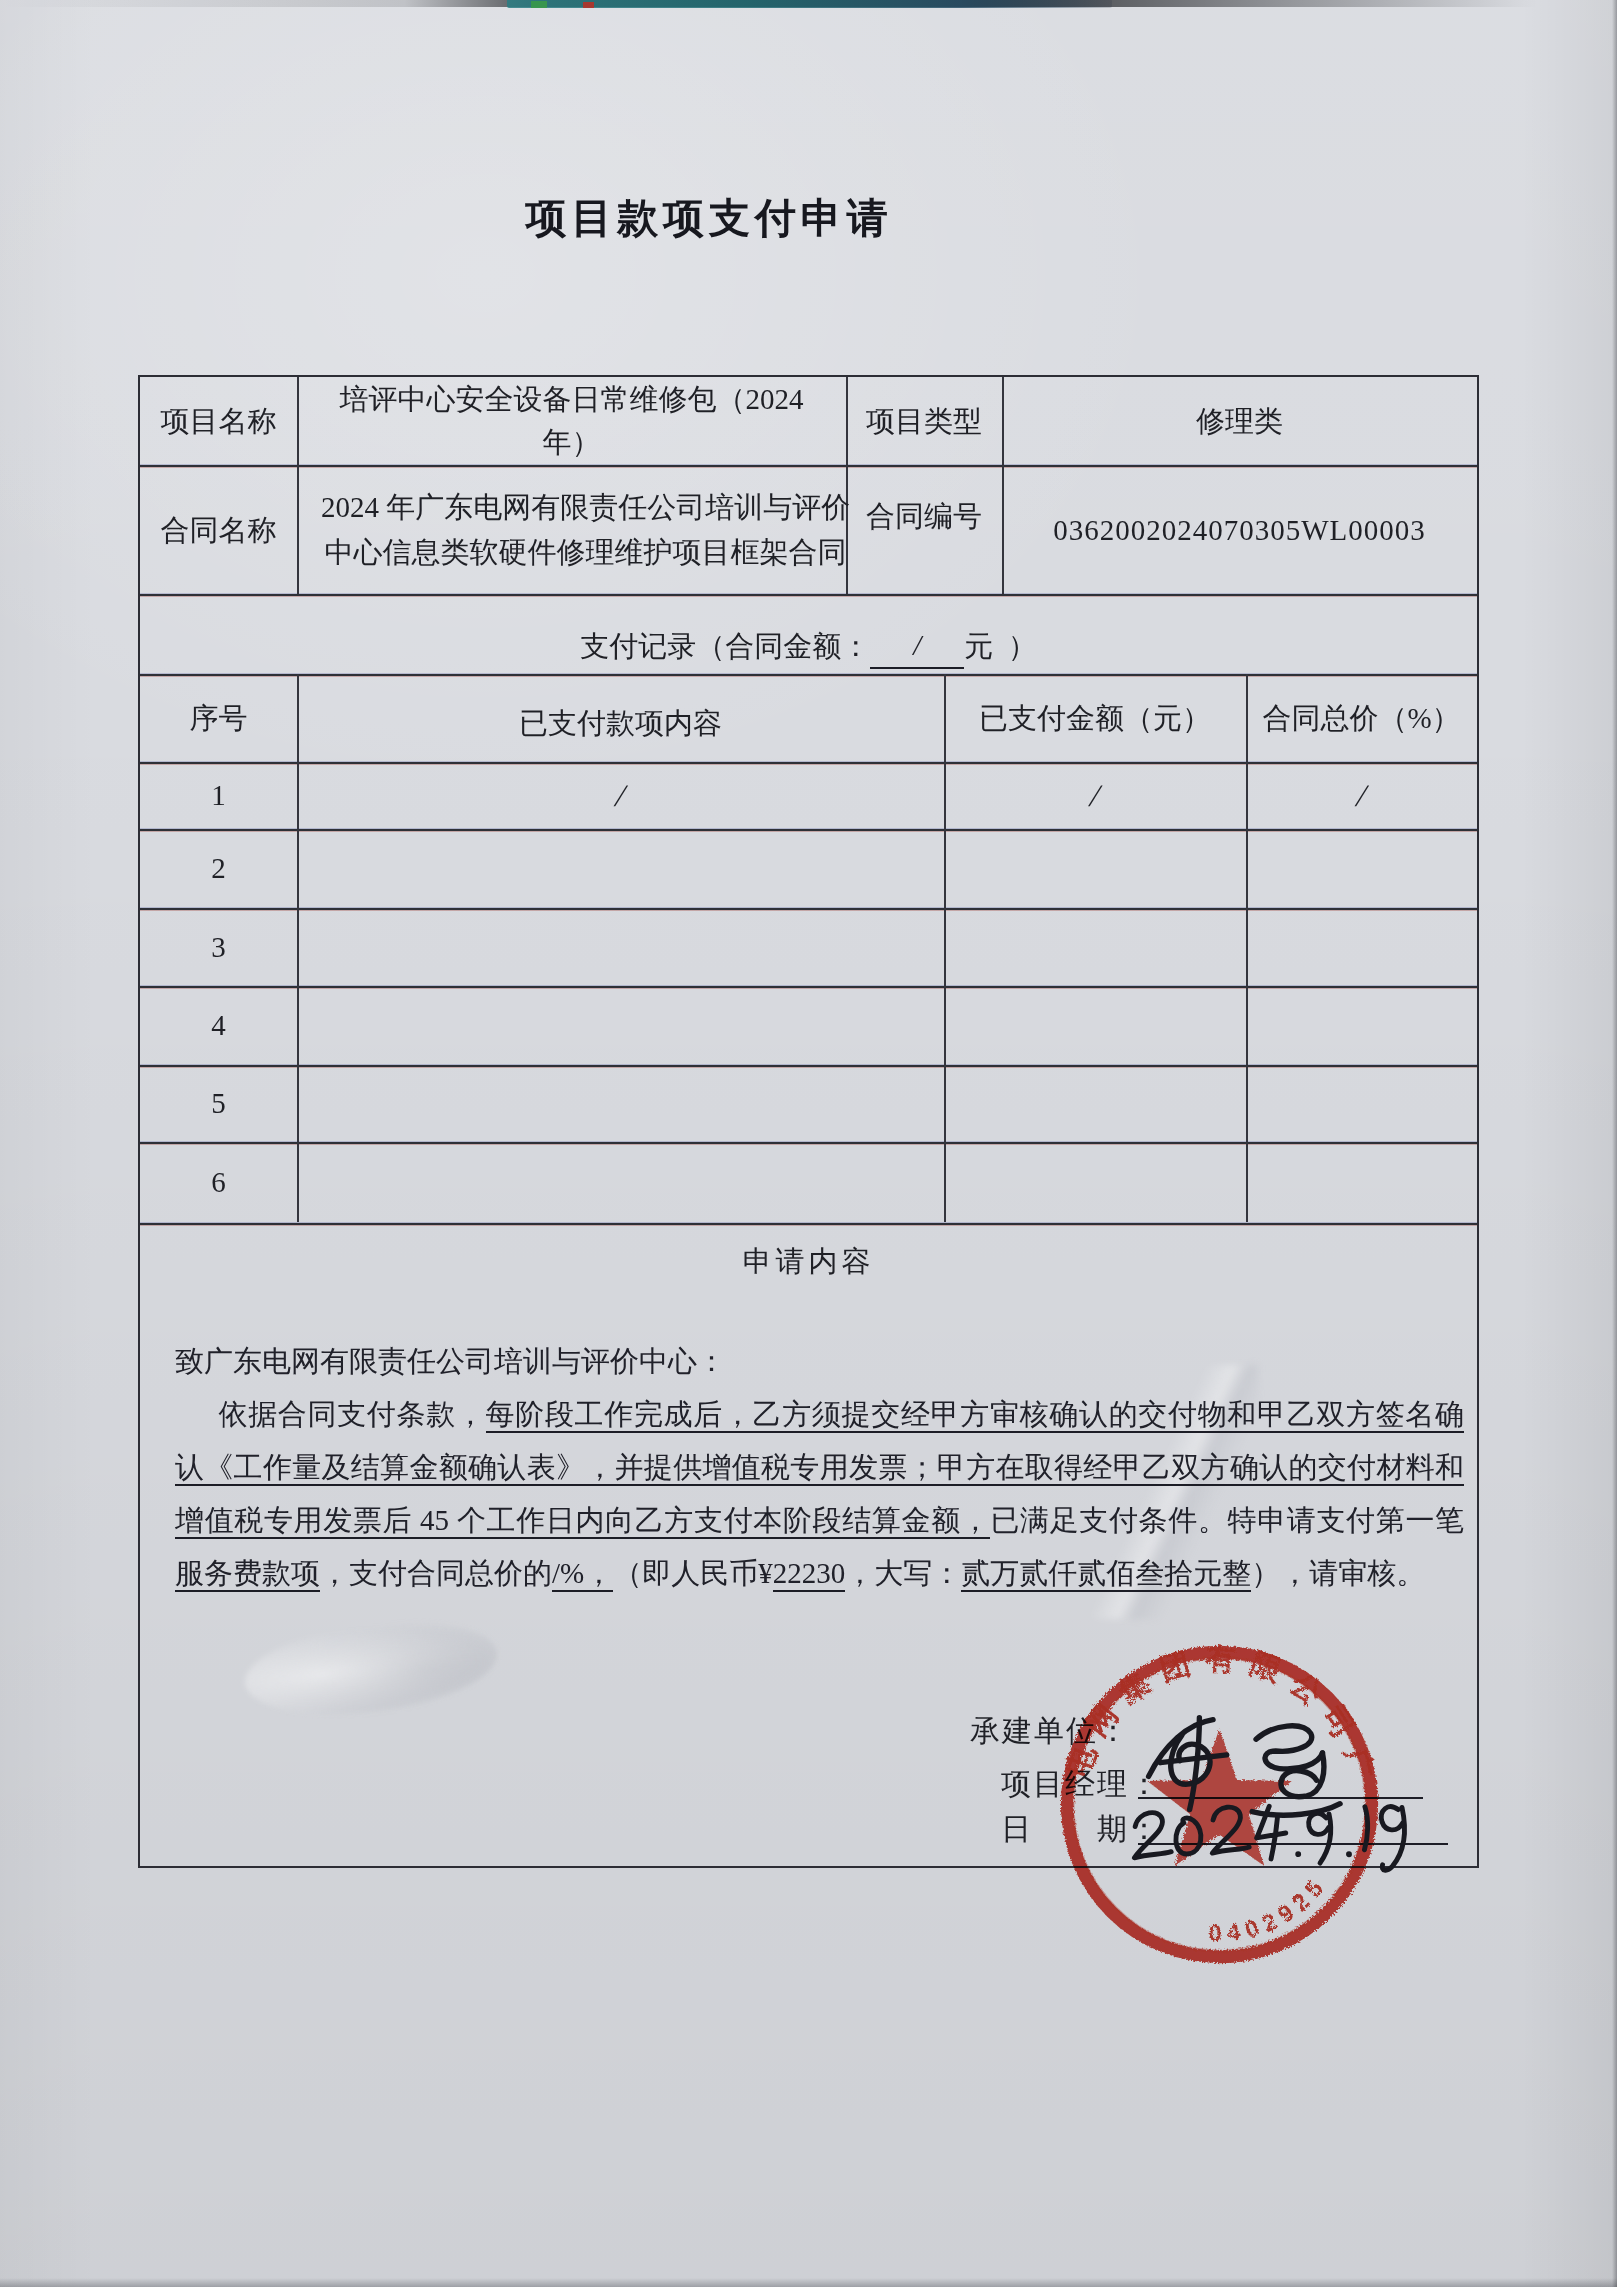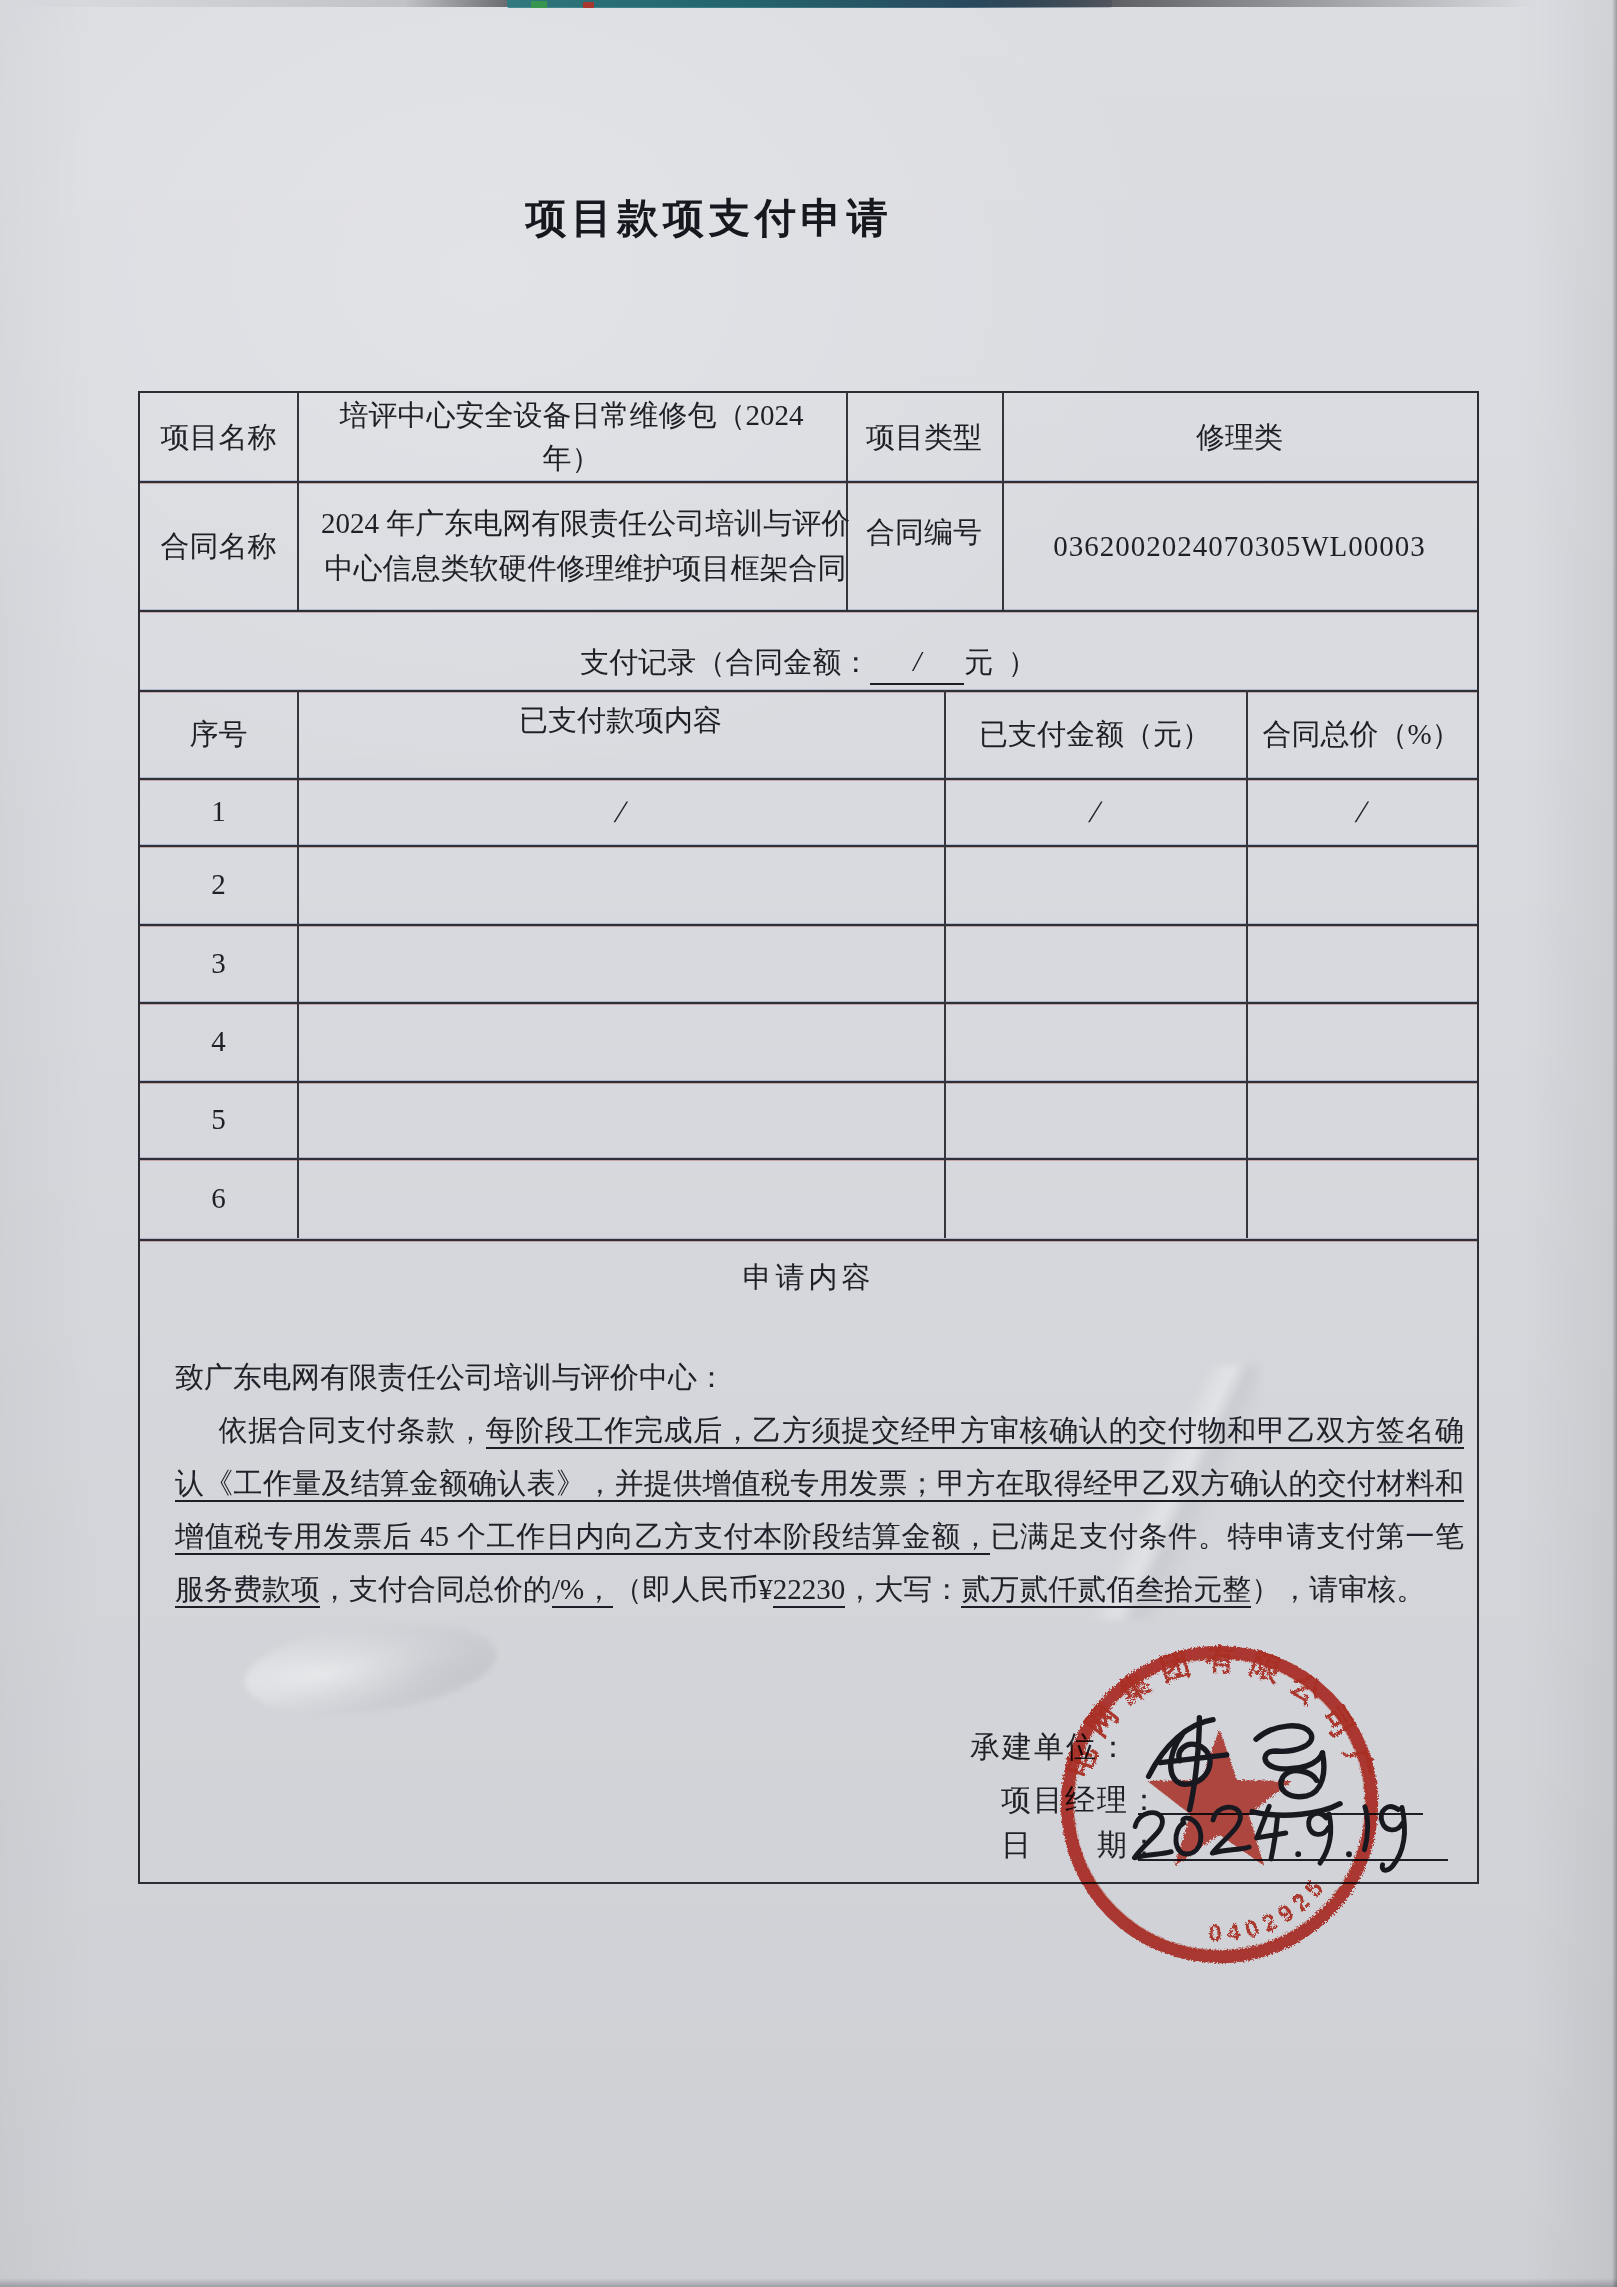--- a/index.html
+++ b/index.html
@@ -27,21 +27,21 @@
                radial-gradient(ellipse at 70% 60%, rgba(150,153,163,.30), rgba(150,153,163,0) 70%);
     filter:blur(2.9px);border-radius:50%;}
   .crease{left:1092px;top:1365px;width:166px;height:254px;
     background:linear-gradient(115deg, rgba(255,255,255,0) 40%, rgba(255,255,255,.35) 50%, rgba(170,173,183,.25) 56%, rgba(255,255,255,0) 66%);
     filter:blur(3.9px);}
   
   .doc-title{left:0;top:191px;width:1418px;text-align:center;
     font-family:"Liberation Sans","DejaVu Sans",sans-serif;font-weight:700;
     font-size:41px;letter-spacing:4.9px;color:#17181f;}
   
-  #sheet{left:138px;top:375px;width:1337px;height:1489px;border:2.9px solid #2c2d35;box-sizing:content-box;margin-top:16px;}
+  #sheet{left:138px;top:375px;width:1337px;height:1489px;border:2.9px solid #2c2d35;box-sizing:content-box;}
   .hline{left:0;width:1337px;height:2px;background:#2e3037;box-shadow:0 1px 0 rgba(150,45,35,.30), 0 -1px 0 rgba(45,60,140,.22);}
   .vline{width:2px;background:#34353d;}
   .cell{display:flex;align-items:center;justify-content:center;text-align:center;font-size:29px;line-height:43px;color:#1f2026;}
   .num-cell{font-size:29px;}
   .slash{font-size:31px;font-style:italic;transform:skewX(-6deg);}
   .u{border-bottom:2.4px solid #1c1d26;padding-bottom:1px;}
   .payrec .u-slot{display:inline-block;width:94px;text-align:center;border-bottom:2.4px solid #1c1d26;font-style:italic;}
   .app-title{letter-spacing:3.9px;}
   .app-par{font-size:29px;line-height:53px;text-align:justify;text-justify:inter-ideograph;color:#20212a;}
   .app-par p{margin:0;text-indent:1.5em;}
@@ -98,21 +98,21 @@
     <div class="abs cell" style="left:706px;top:88px;width:156px;height:102px">合同编号</div>
     <div class="abs cell" style="left:862px;top:88px;width:475px;height:130px;letter-spacing:1px">0362002024070305WL00003</div>
 
     <div class="abs cell payrec" style="left:0;top:217px;width:1337px;height:104px">
       <span>支付记录（合同金额：</span>
       <span class="u-slot">/</span>
       <span style="white-space:pre">元  ）</span>
     </div>
 
     <div class="abs cell" style="left:0;top:297px;width:157px;height:88px">序号</div>
-    <div class="abs cell" style="left:157px;top:283px;width:647px;height:88px">已支付款项内容</div>
+    <div class="abs cell" style="left:157px;top:302px;width:647px;height:88px">已支付款项内容</div>
     <div class="abs cell" style="left:804px;top:297px;width:302px;height:88px">已支付金额（元）</div>
     <div class="abs cell" style="left:1106px;top:297px;width:231px;height:88px">合同总价（%）</div>
 
     <div class="abs cell num-cell" style="left:0;top:385px;width:157px;height:66px">1</div>
     <div class="abs cell num-cell" style="left:0;top:452px;width:157px;height:79px">2</div>
     <div class="abs cell num-cell" style="left:0;top:531px;width:157px;height:78px">3</div>
     <div class="abs cell num-cell" style="left:0;top:609px;width:157px;height:79px">4</div>
     <div class="abs cell num-cell" style="left:0;top:688px;width:157px;height:77px">5</div>
     <div class="abs cell num-cell" style="left:0;top:765px;width:157px;height:81px">6</div>
 

